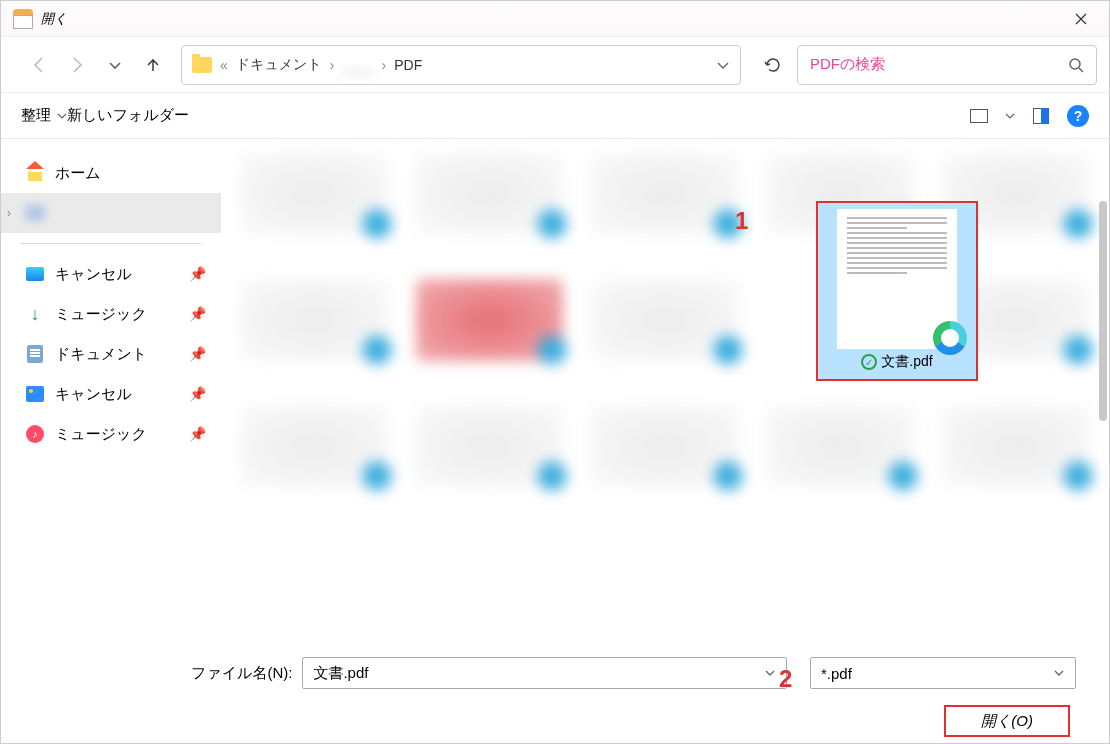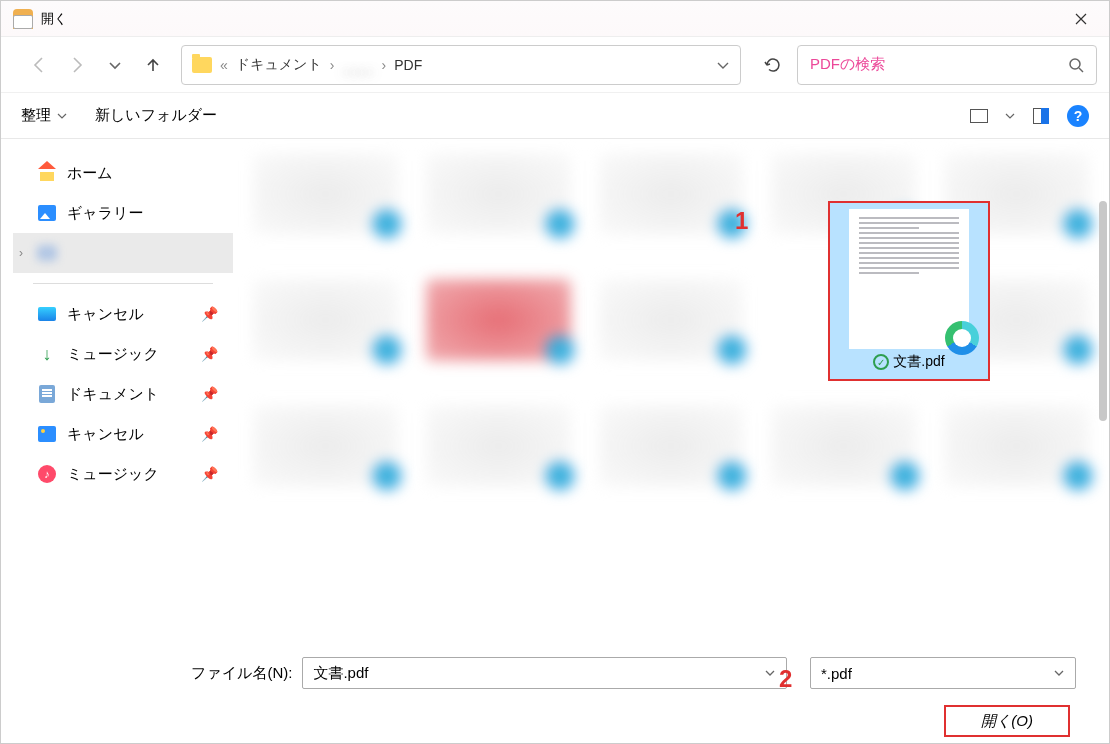--- a/index.html
+++ b/index.html
@@ -3,53 +3,53 @@
 <meta charset="utf-8">
 <style>
 * { box-sizing: border-box; margin: 0; padding: 0; font-family: "Yu Gothic UI", "Meiryo", sans-serif; }
 body { width: 1110px; height: 744px; background: #fff; overflow: hidden; position: relative; border: 1px solid #ccc; }
 
 
 .titlebar { height: 36px; background: linear-gradient(#fdfbfc,#fdf9fa); display: flex; align-items: center; padding: 0 12px; font-size: 13px; border-bottom: 1px solid #eee; }
 .titlebar .app-icon { width: 20px; height: 20px; margin-right: 8px; position: relative; }
 .titlebar .app-icon::before { content: ""; position: absolute; inset: 0; background: #f0b050; border-radius: 4px 4px 0 0; }
 .titlebar .app-icon::after { content: ""; position: absolute; bottom: 0; left: 0; right: 0; height: 60%; background: #fff; border: 1px solid #aaa; border-radius: 2px; }
-.titlebar .title-text { flex: 1; }
+.titlebar .title-text { flex: 1; font-style: italic; }
 .titlebar .close { width: 32px; height: 32px; display: flex; align-items: center; justify-content: center; font-size: 14px; cursor: pointer; }
 
 
 .navrow { height: 56px; display: flex; align-items: center; padding: 0 0 0 20px; gap: 2px; border-bottom: 1px solid #f0f0f0; }
 .nav-btn { width: 36px; height: 36px; display: flex; align-items: center; justify-content: center; color: #666; cursor: pointer; }
 .nav-btn.disabled { color: #bbb; }
 .addressbar { flex: 1; height: 40px; border: 1px solid #ccc; border-radius: 4px; margin: 0 8px; display: flex; align-items: center; padding: 0 10px; gap: 8px; font-size: 14px; }
 .addressbar .folder-icon { width: 20px; height: 16px; background: #ffd75e; border-radius: 2px; position: relative; }
 .addressbar .folder-icon::before { content: ""; position: absolute; top: -3px; left: 0; width: 8px; height: 4px; background: #ffd75e; border-radius: 1px 1px 0 0; }
 .addressbar .crumb { color: #333; }
 .addressbar .crumb.blur { color: transparent; text-shadow: 0 0 10px rgba(100,100,100,0.6); }
 .addressbar .sep { color: #888; }
 .addressbar .spacer { flex: 1; }
 .refresh-btn { width: 44px; height: 40px; display: flex; align-items: center; justify-content: center; color: #444; cursor: pointer; }
 .searchbox { width: 300px; height: 40px; border: 1px solid #ccc; border-radius: 4px; margin-right: 12px; display: flex; align-items: center; padding: 0 12px; color: #ec4899; font-size: 15px; }
 .searchbox .placeholder { flex: 1; }
 
 
 .toolbar { height: 46px; display: flex; align-items: center; padding: 0 20px; gap: 28px; font-size: 15px; border-bottom: 1px solid #e8e8e8; }
-.toolbar .tool-left { display: flex; align-items: center; gap: 28px; flex: 1; }
+.toolbar .tool-left { display: flex; align-items: center; flex: 1; }
 .toolbar .organize { display: flex; align-items: center; gap: 6px; cursor: pointer; }
 .toolbar .view-icons { display: flex; align-items: center; gap: 12px; }
 .toolbar-icon { width: 28px; height: 26px; display: flex; align-items: center; justify-content: center; position: relative; cursor: pointer; }
 .view-large { border: 1.5px solid #555; width: 18px; height: 14px; }
 .view-details { display: flex; }
 .view-details .half { width: 8px; height: 16px; }
 .view-details .half.a { background: #fff; border: 1.5px solid #555; border-right: none; }
 .view-details .half.b { background: #1a73e8; border: 1.5px solid #1a73e8; }
 .help-icon { width: 22px; height: 22px; border-radius: 50%; background: #1a83ff; color: #fff; display: flex; align-items: center; justify-content: center; font-size: 14px; font-weight: bold; }
 
 
-.main { display: flex; height: 490px; padding-left: 12px; }
+.main { display: flex; height: 490px; }
 .sidebar { width: 220px; padding: 14px 0; overflow: hidden; display: flex; flex-direction: column; }
 .side-item { height: 40px; display: flex; align-items: center; padding: 0 14px 0 24px; gap: 10px; font-size: 15px; cursor: pointer; position: relative; }
 .side-item.selected { background: #eaeaea; }
 .side-item.pinned .pin { margin-left: auto; color: #999; font-size: 14px; }
 .side-item .chev { position: absolute; left: 6px; color: #888; font-size: 12px; }
 .side-icon { width: 20px; height: 20px; display: flex; align-items: center; justify-content: center; }
 .icon-home { width: 18px; height: 16px; position: relative; }
 .icon-home::before { content: ""; position: absolute; bottom: 0; left: 2px; right: 2px; height: 9px; background: #ffd75e; }
 .icon-home::after { content: ""; position: absolute; top: -4px; left: 0; right: 0; height: 0; border-left: 9px solid transparent; border-right: 9px solid transparent; border-bottom: 8px solid #ff5a3c; }
 .icon-gallery { width: 18px; height: 16px; background: #2b8eff; border-radius: 2px; position: relative; }
@@ -192,26 +192,20 @@
 </div>
 
 <div class="main">
   <div class="sidebar">
     <div class="side-item">
       <div class="side-icon">
           <div class="icon-home"></div>
         </div>
       <span>ホーム</span>
     </div>
-    <div class="side-item">
-      <div class="side-icon">
-          <div class="icon-gallery"></div>
-        </div>
-      <span>ギャラリー</span>
-    </div>
     <div class="side-item selected">
       <span class="chev">›</span>
       <div class="side-icon">
           <div class="icon-blur"></div>
         </div>
       <span></span>
     </div>
     <div class="side-divider"></div>
     <div class="side-item pinned">
       <div class="side-icon">

